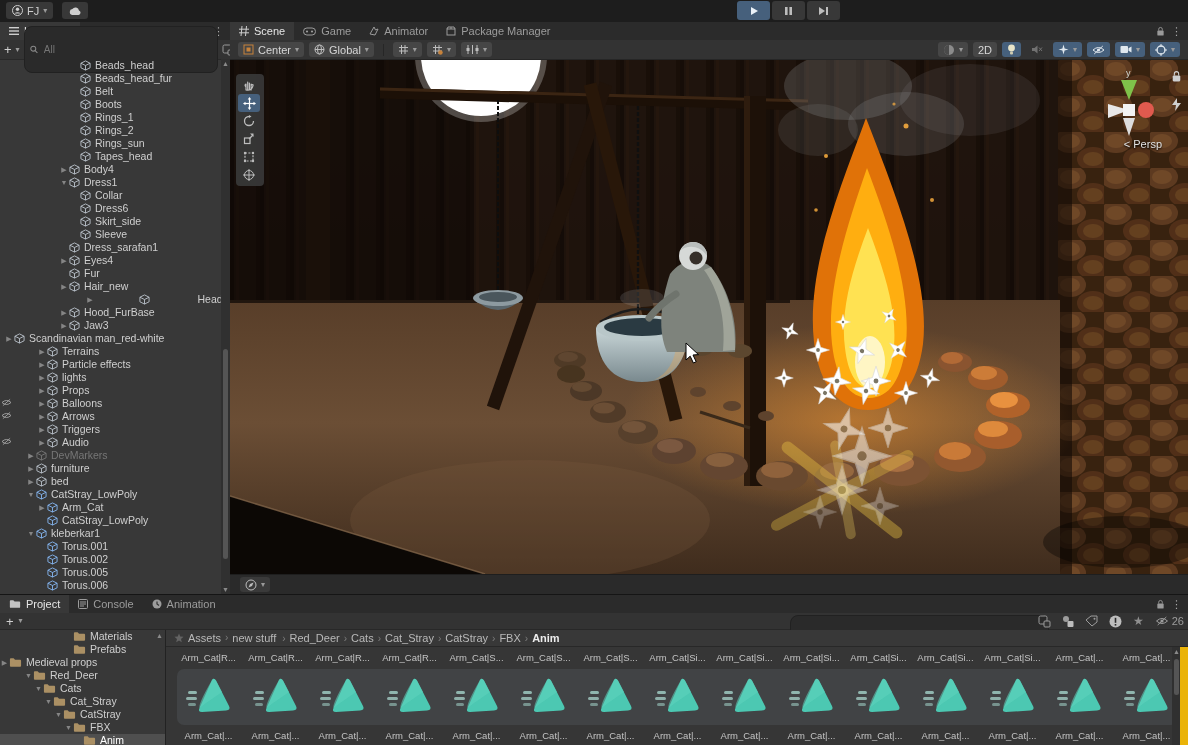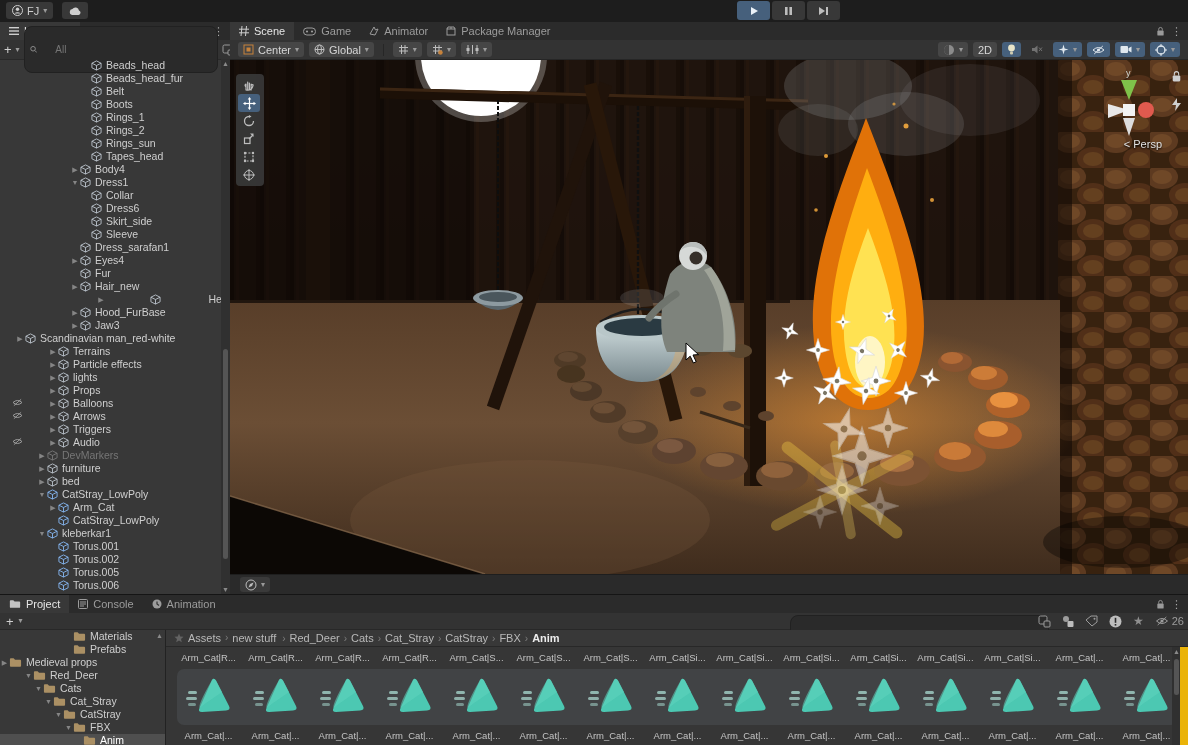--- a/index.html
+++ b/index.html
@@ -20,24 +20,24 @@
   .tab{display:flex;align-items:center;gap:5px;padding:0 9px;color:#9c9c9c;}
   .tab.active{background:#383838;color:#e6e6e6;}
   .tabbar .spacer{flex:1;}
   .panel-ctl{display:flex;align-items:center;gap:6px;padding:0 6px;color:#a0a0a0;}
   .kebab{font-size:11px;color:#a8a8a8;}
   
   #hierarchy{left:0;top:22px;width:230px;height:572px;background:#383838;border-right:1px solid #191919;}
   #h-toolbar{position:absolute;left:0;top:18px;width:230px;height:19px;background:#333333;
              display:flex;align-items:center;padding:0 4px;gap:4px;border-bottom:1px solid #292929;}
   .searchbox{flex:1;height:13px;background:#2a2a2a;border:1px solid #212121;border-radius:8px;
-             display:flex;align-items:center;gap:16px;padding:16px 5px;color:#8a8a8a;}
+             display:flex;align-items:center;gap:4px;padding:16px 5px;color:#8a8a8a;}
   .searchbox input{background:transparent;border:none;outline:none;color:#9a9a9a;width:100%;
              font-family:"Liberation Sans",sans-serif;font-size:10px;}
-  #h-tree{position:absolute;left:11px;top:37px;width:260px;height:535px;overflow:hidden;}
+  #h-tree{position:absolute;left:0;top:37px;width:260px;height:535px;overflow:hidden;}
   .trow{position:relative;height:13px;line-height:13px;display:flex;align-items:center;white-space:nowrap;font-size:10.5px;color:#cfcfcf;}
   .trow .arr{width:10px;flex:0 0 10px;font-size:7px;color:#858585;text-align:center;}
   .trow .obj-ic{flex:0 0 12px;margin-right:3px;color:#b9c1c9;display:flex;}
   .trow.blue .obj-ic{color:#84b5ef;}
   .trow.dim{color:#767676;}
   .trow.dim .obj-ic{color:#767676;}
   .trow .eye{position:absolute;left:1px;top:1px;}
   .vscroll{position:absolute;width:9px;background:#303030;}
   .vthumb{position:absolute;left:2px;width:5px;background:#555;border-radius:3px;}
   .sarrow{position:absolute;font-size:7px;color:#8a8a8a;left:1px;}

